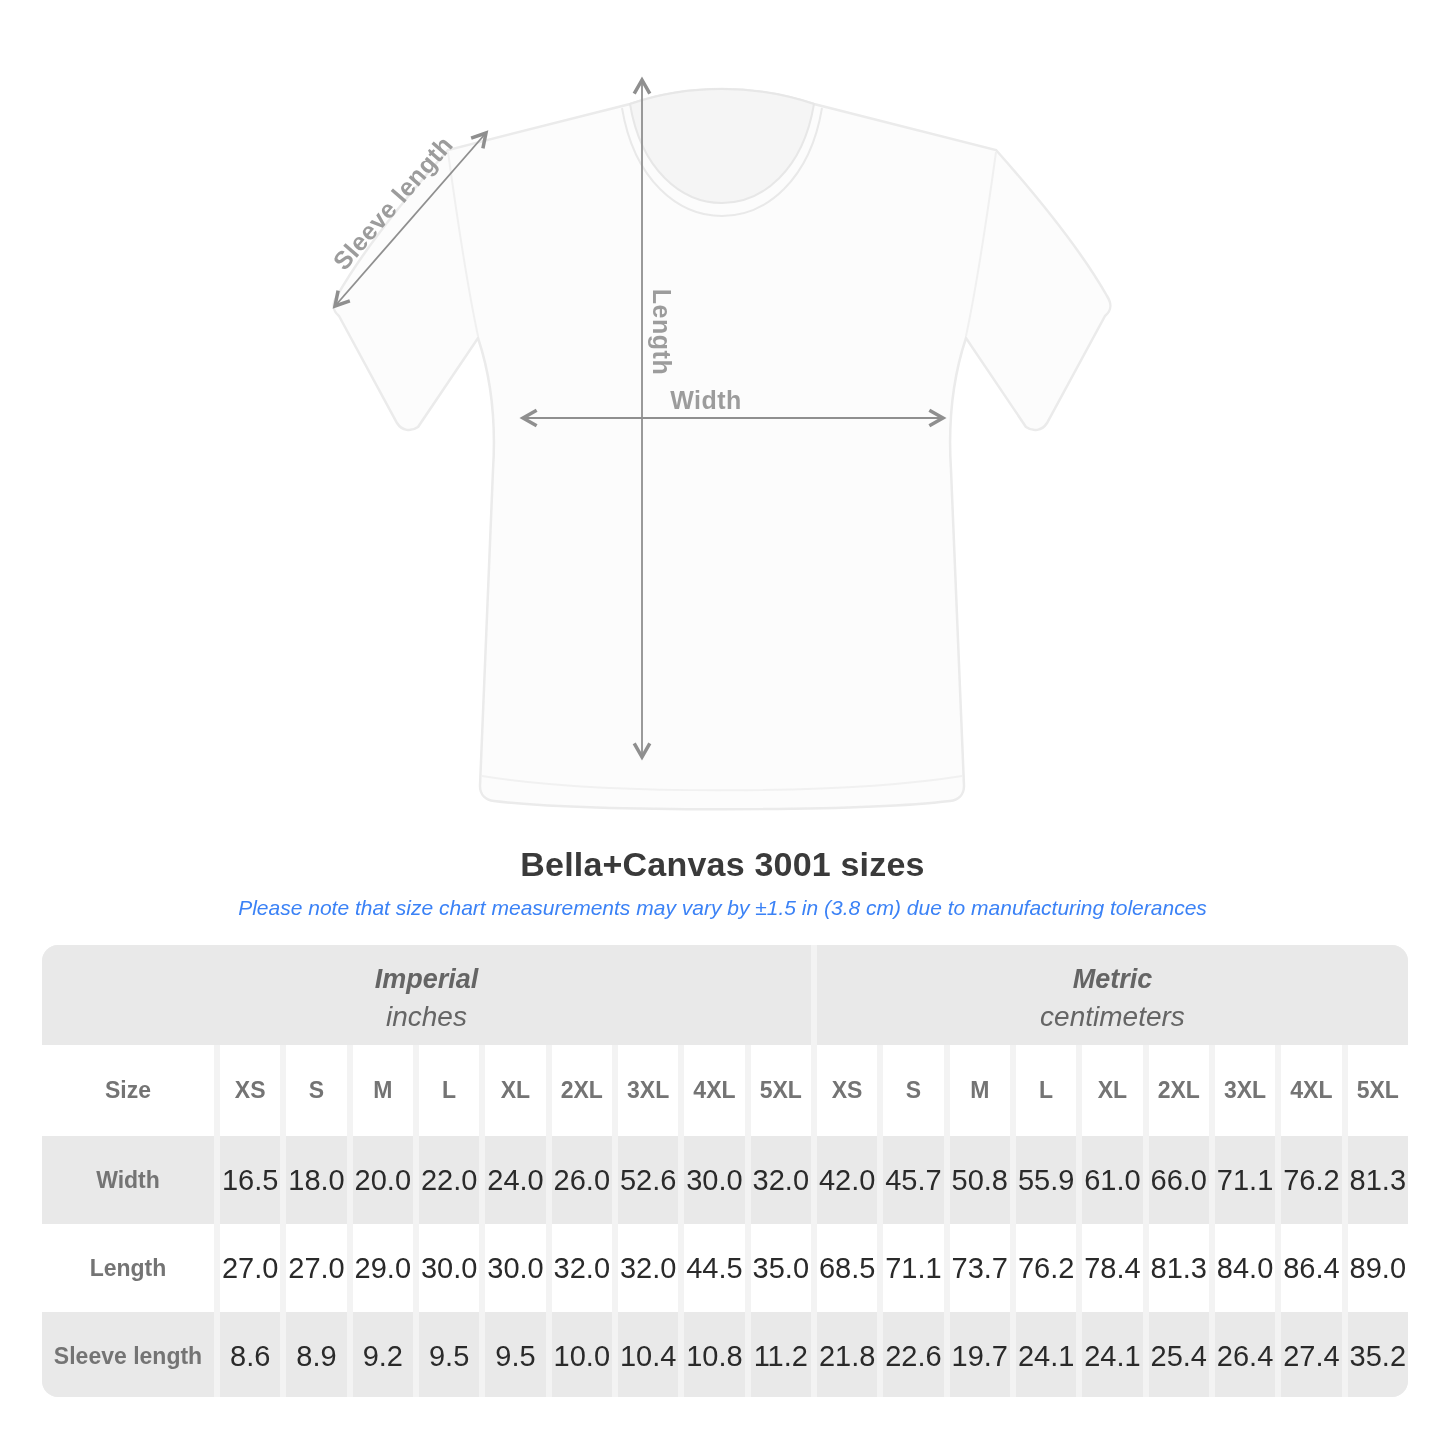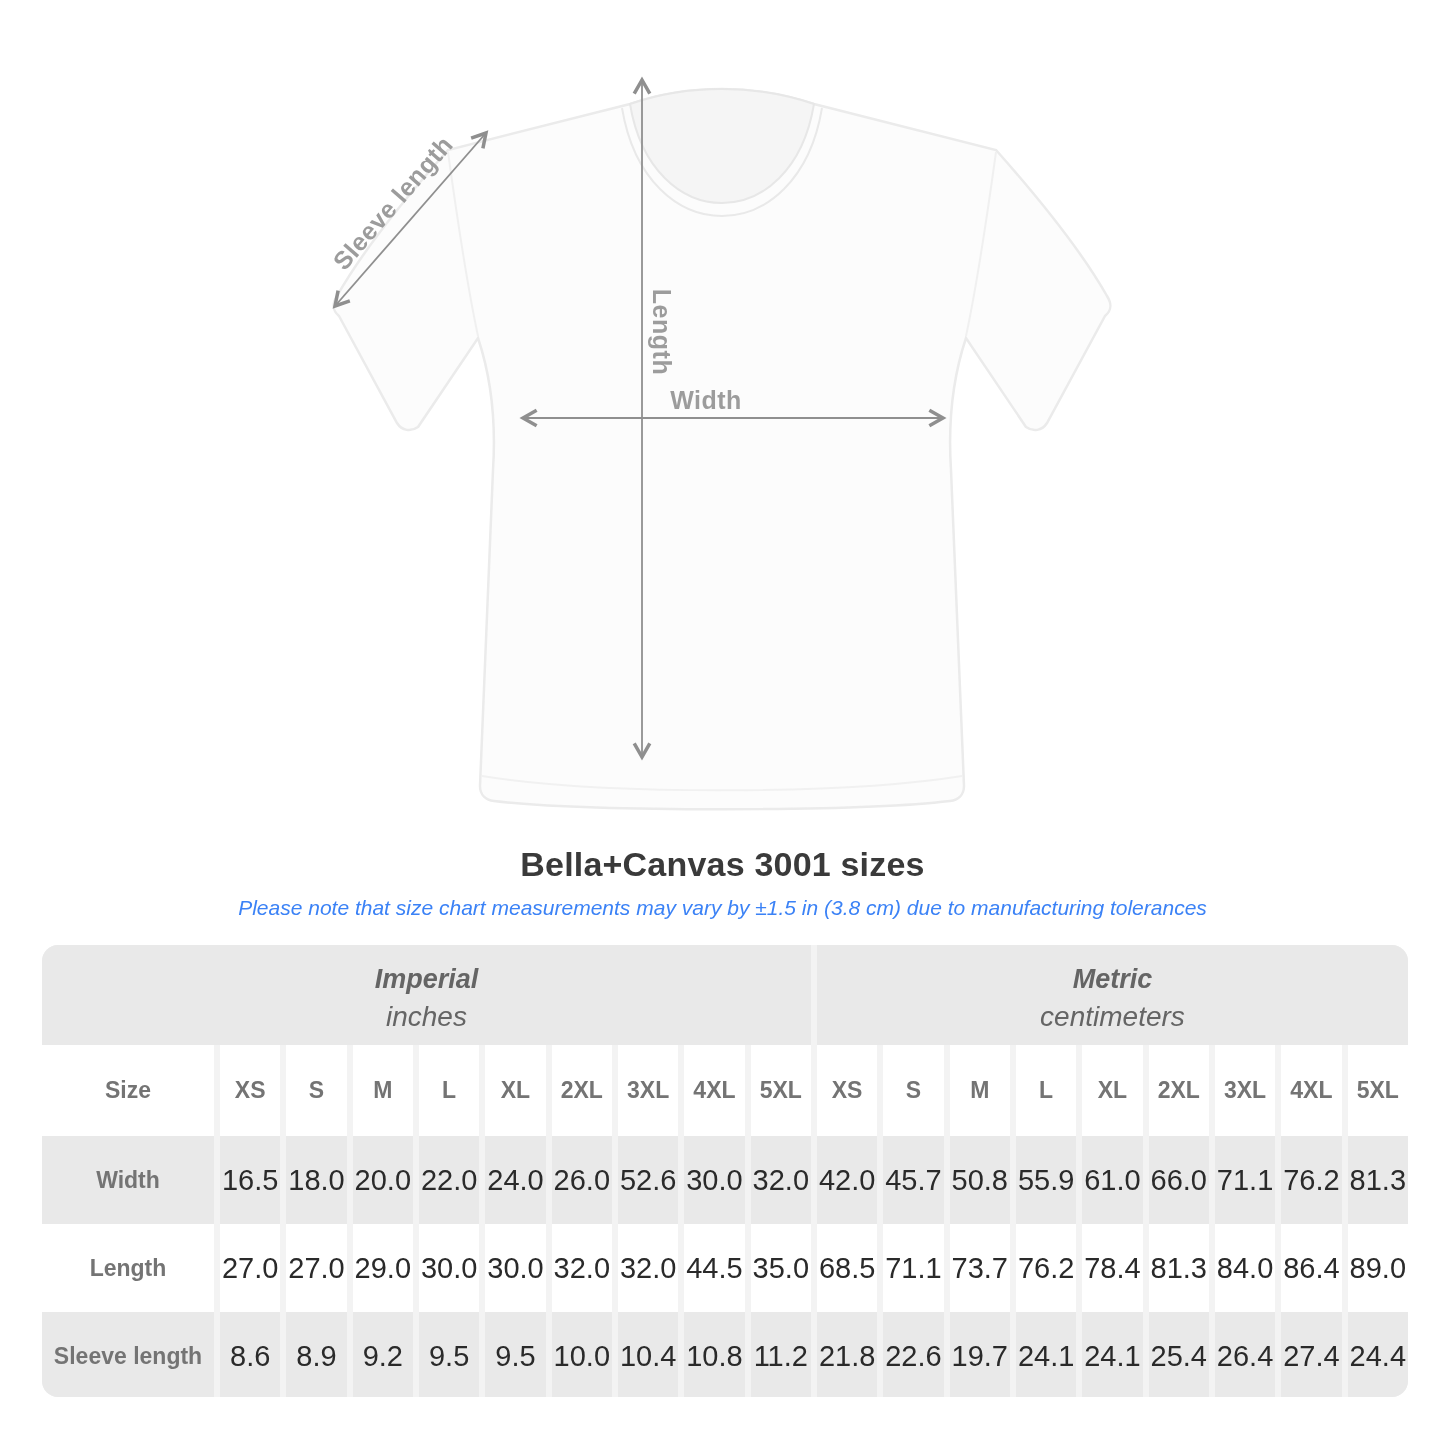--- a/index.html
+++ b/index.html
@@ -188,17 +188,17 @@
       <td class="num-cell">10.8</td>
       <td class="num-cell">11.2</td>
       <td class="num-cell">21.8</td>
       <td class="num-cell">22.6</td>
       <td class="num-cell">19.7</td>
       <td class="num-cell">24.1</td>
       <td class="num-cell">24.1</td>
       <td class="num-cell">25.4</td>
       <td class="num-cell">26.4</td>
       <td class="num-cell">27.4</td>
-      <td class="num-cell">24.4</td>
+      <td class="num-cell">35.2</td>
     </tr>
   </tbody>
     </table>
 </div>
 
 </body></html>

